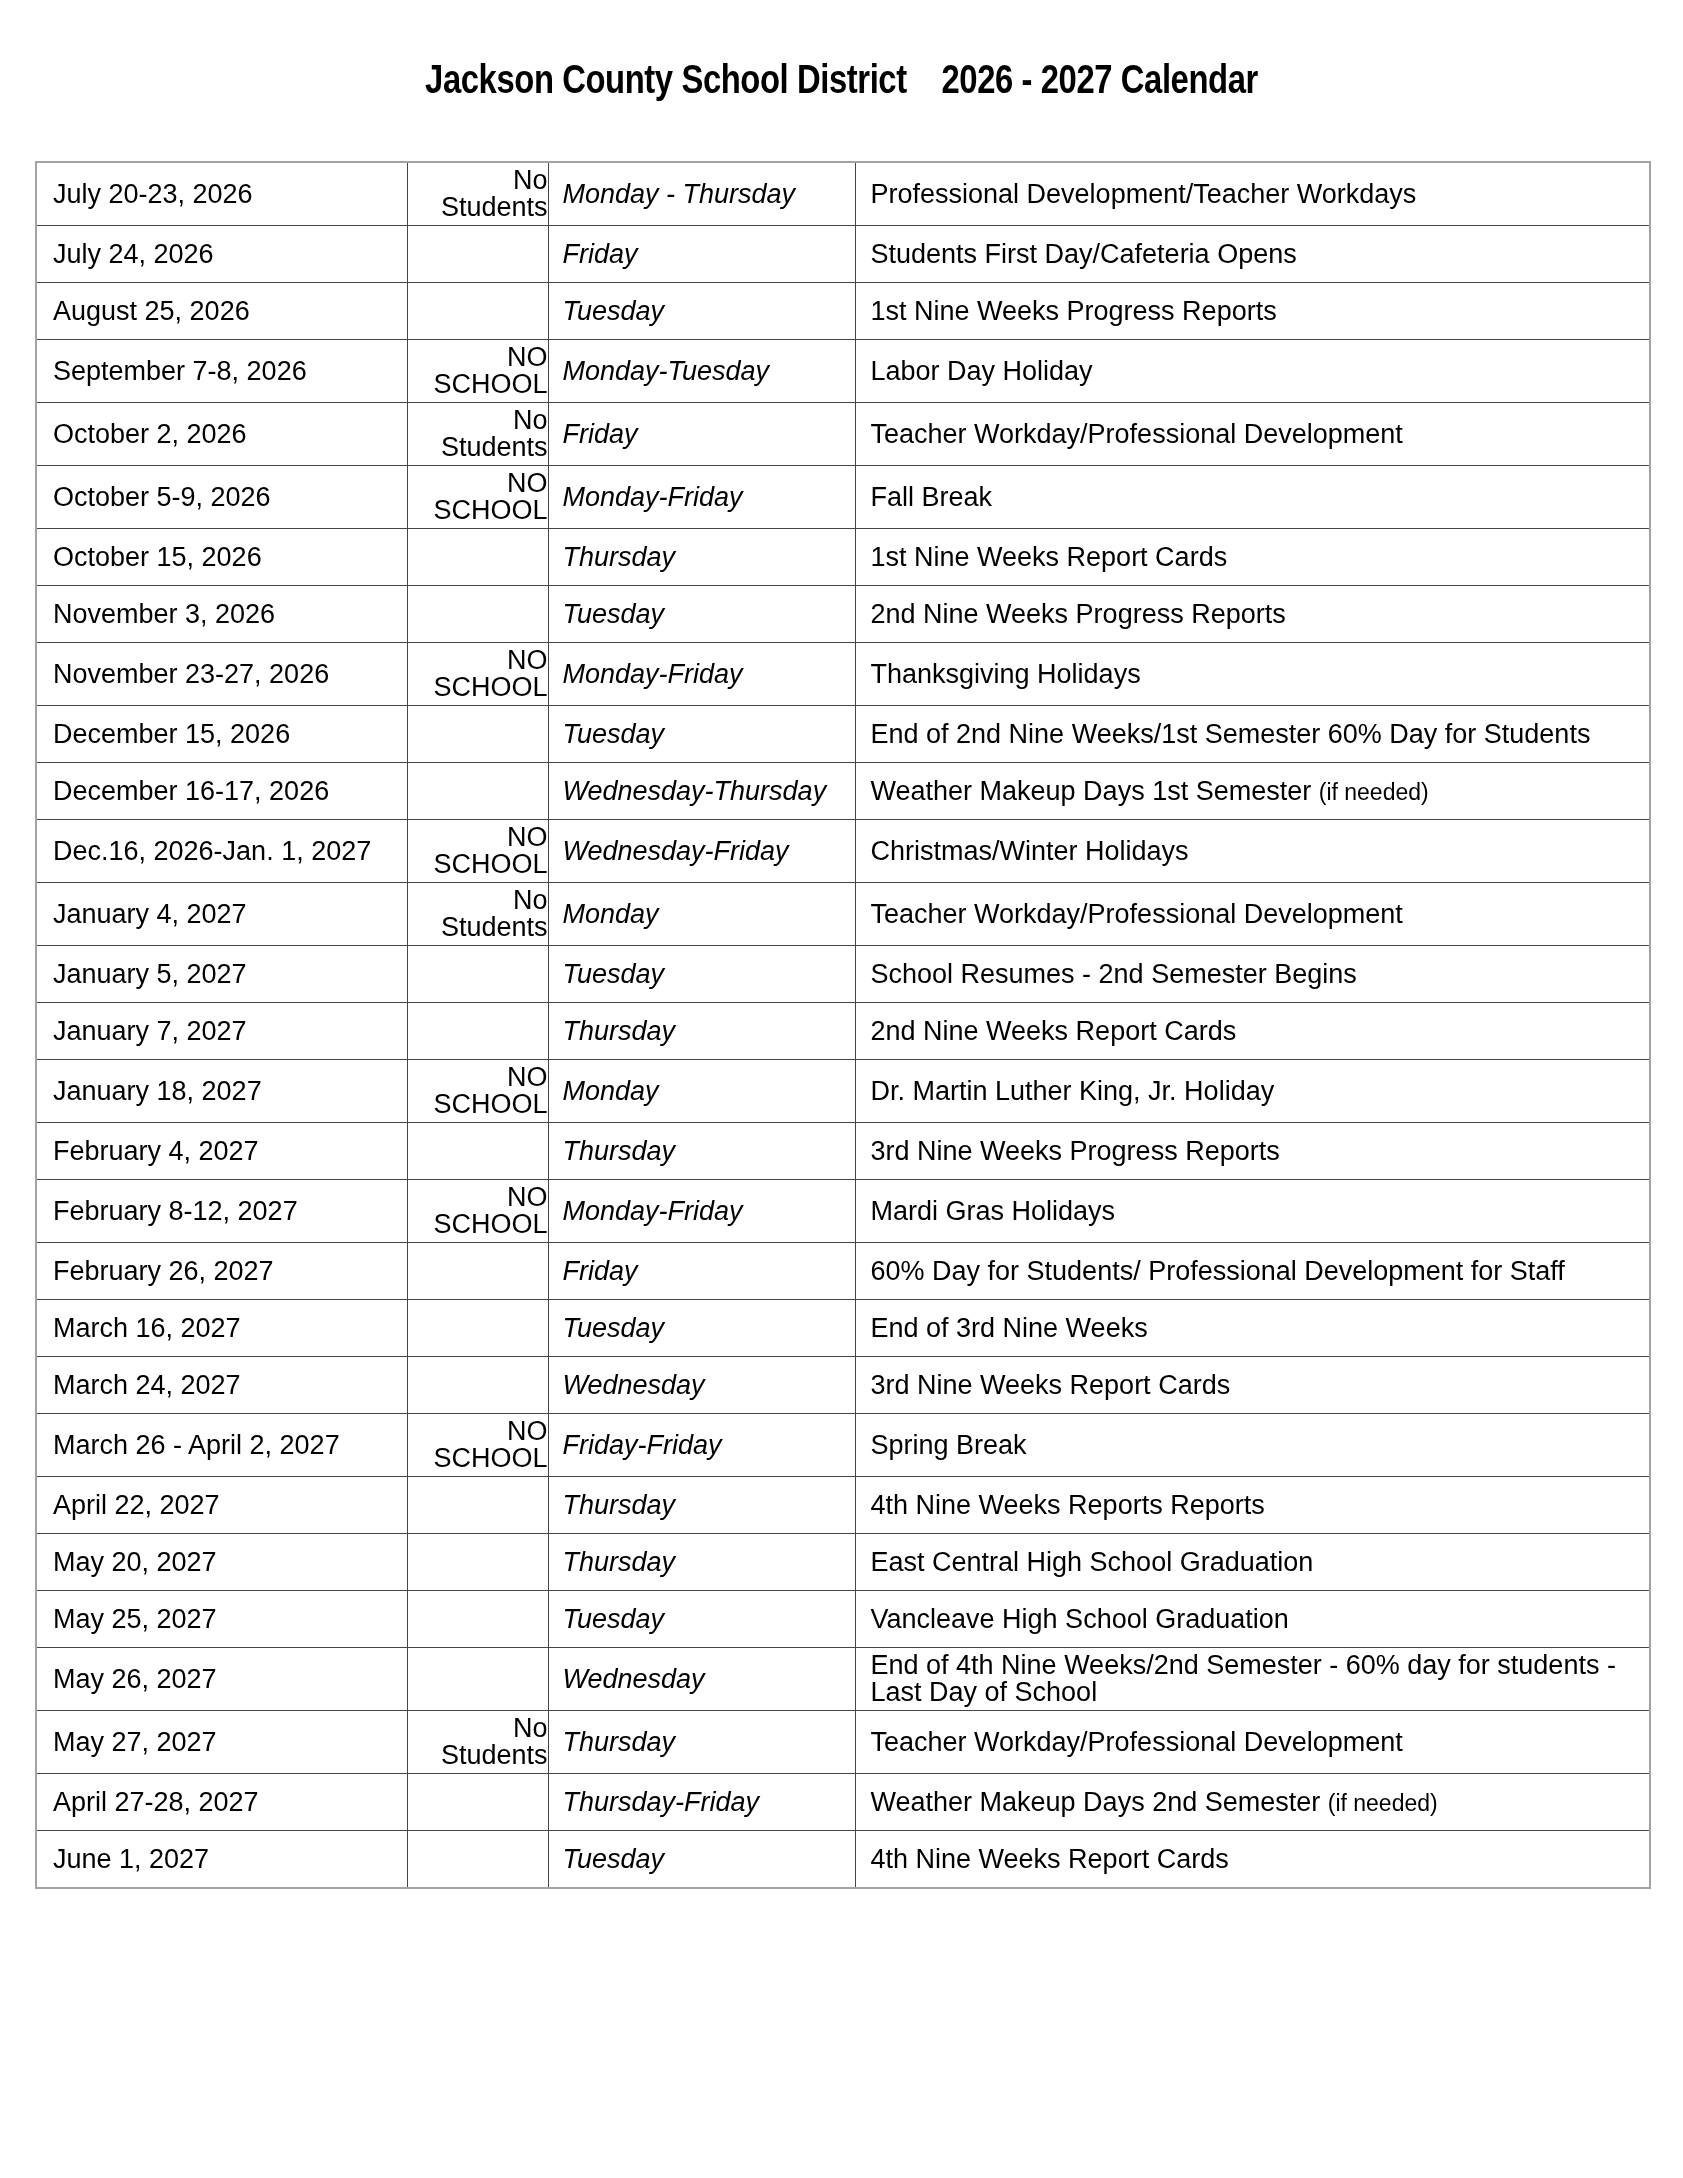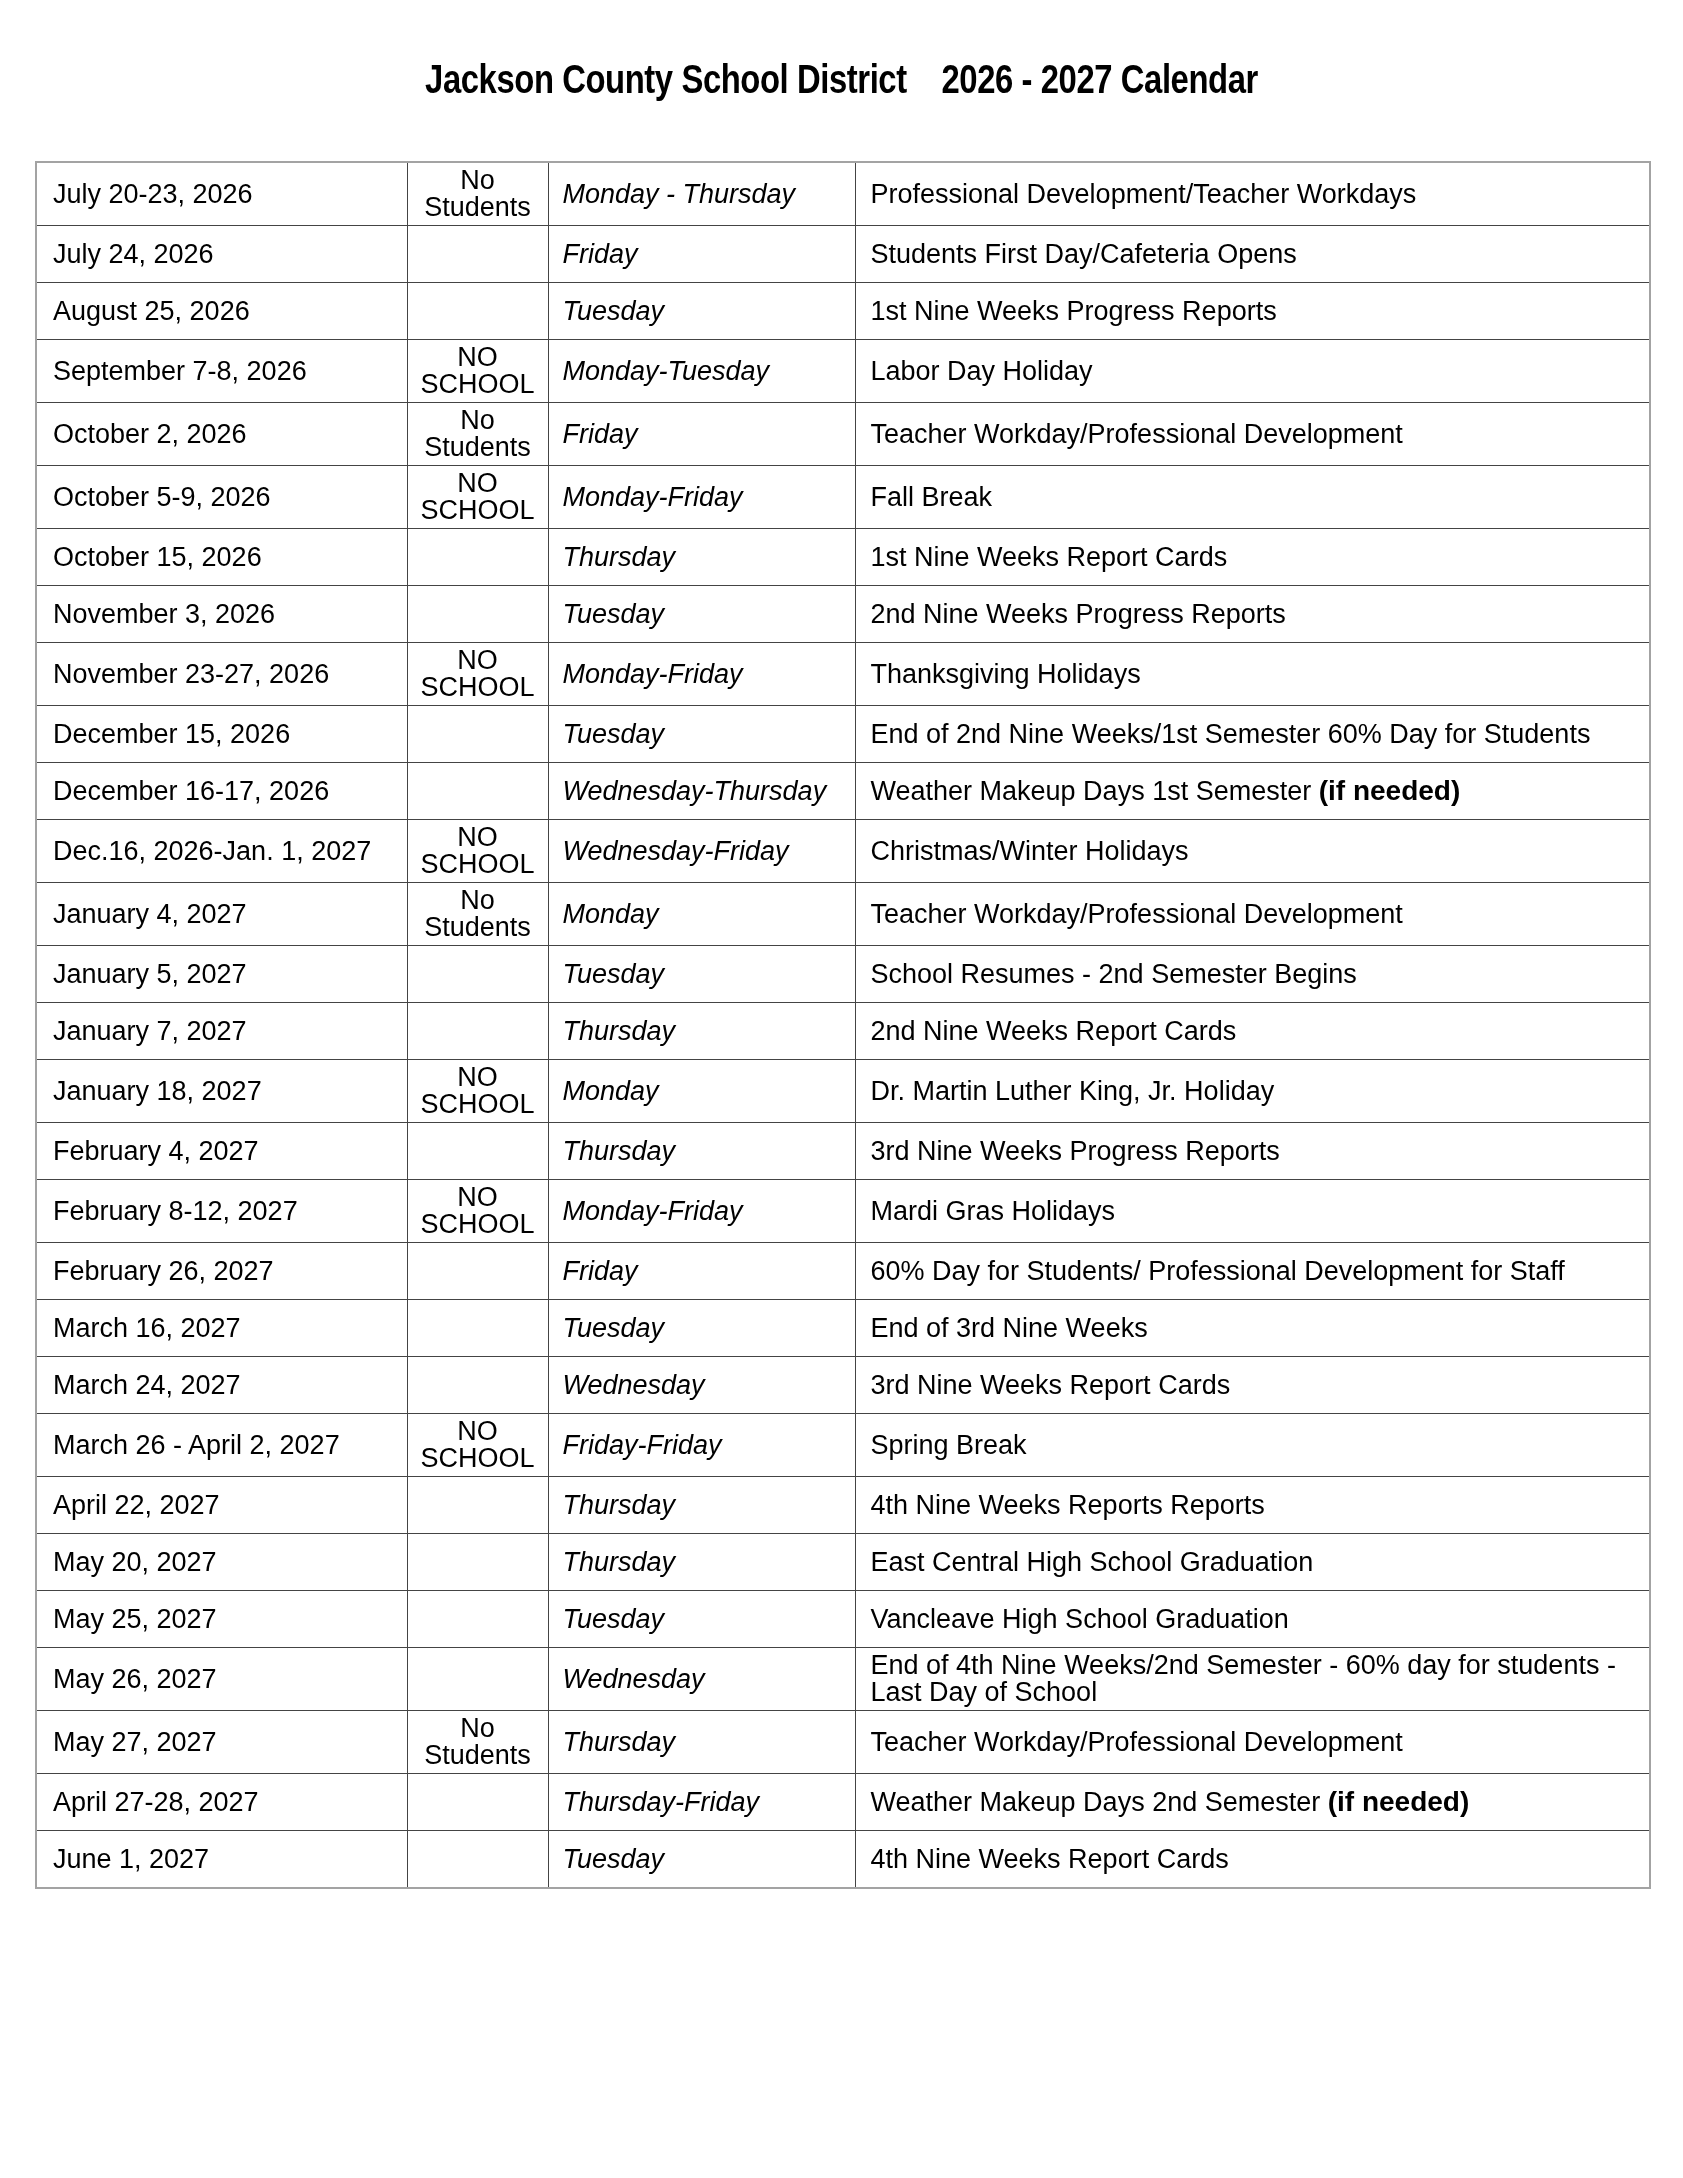--- a/index.html
+++ b/index.html
@@ -9,24 +9,24 @@
            font-family: "Liberation Sans", sans-serif; font-weight: bold; font-size: 40px;
            letter-spacing: -0.5px; transform: scaleX(0.82); transform-origin: 50% 50%;
            white-space: pre; }
   table.cal { position: absolute; top: 161px; left: 35px; width: 1614px;
               border-collapse: collapse; table-layout: fixed; border: 2px solid #a3a3a3; }
   table.cal td { border: 1.5px solid #444; padding: 0; vertical-align: middle; font-size: 27px; line-height: 1; }
   tr.single td { height: 56px; }
   tr.double td { height: 62px; }
   col.c1 { width: 371px; } col.c2 { width: 141px; } col.c3 { width: 307px; } col.c4 { width: 795px; }
   td.date { padding-left: 16px !important; white-space: nowrap; }
-  td.tag { text-align: center; font-size: 24px; line-height: 1.0; }
+  td.tag { text-align: right; font-size: 24px; line-height: 1.0; }
   td.day { padding-left: 14px !important; white-space: nowrap; font-style: italic; }
   td.desc { padding-left: 15px !important; padding-right: 10px !important; line-height: 1.05; }
-  .note { font-size: 28px; font-weight: bold; }
+  .note { font-size: 23px; }
 </style>
 </head>
 <body>
 
 <div class="title">Jackson County School District    2026 - 2027 Calendar</div>
 
 <table class="cal">
   <colgroup>
     <col class="c1">
       <col class="c2">

